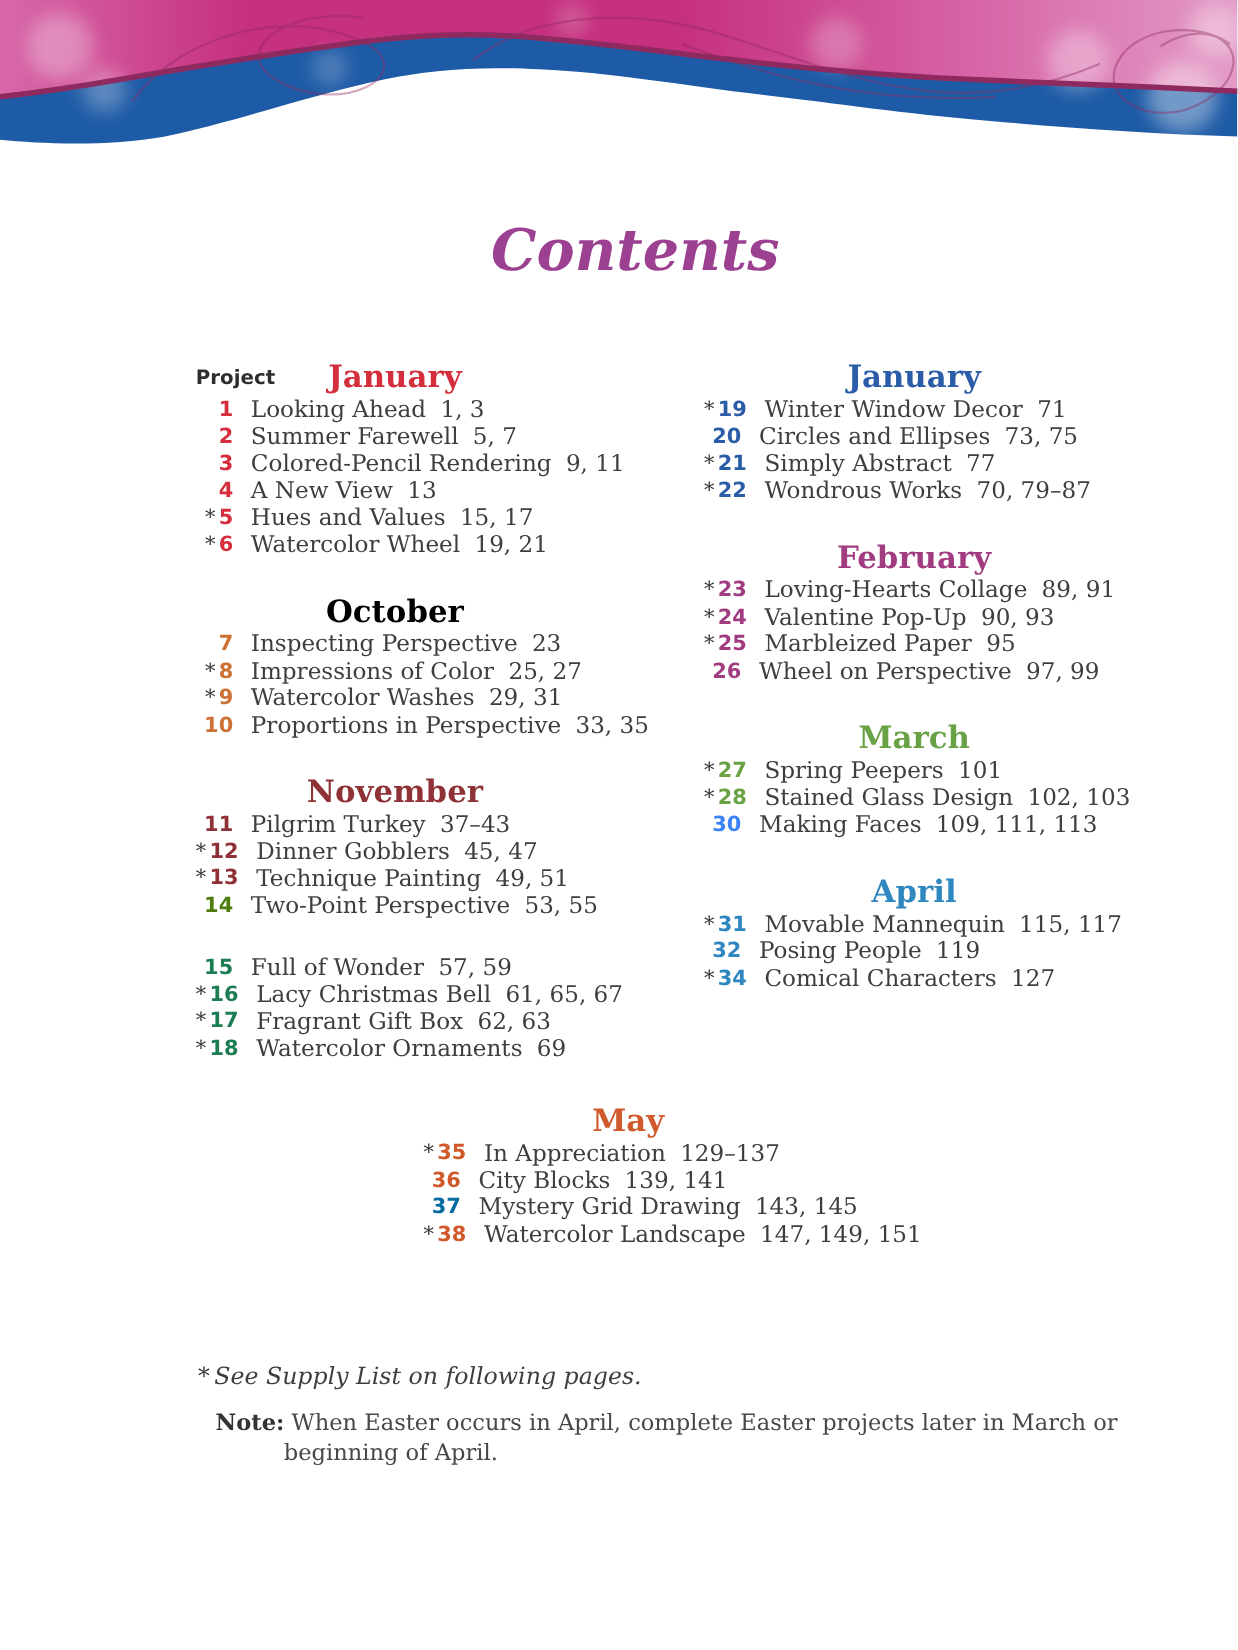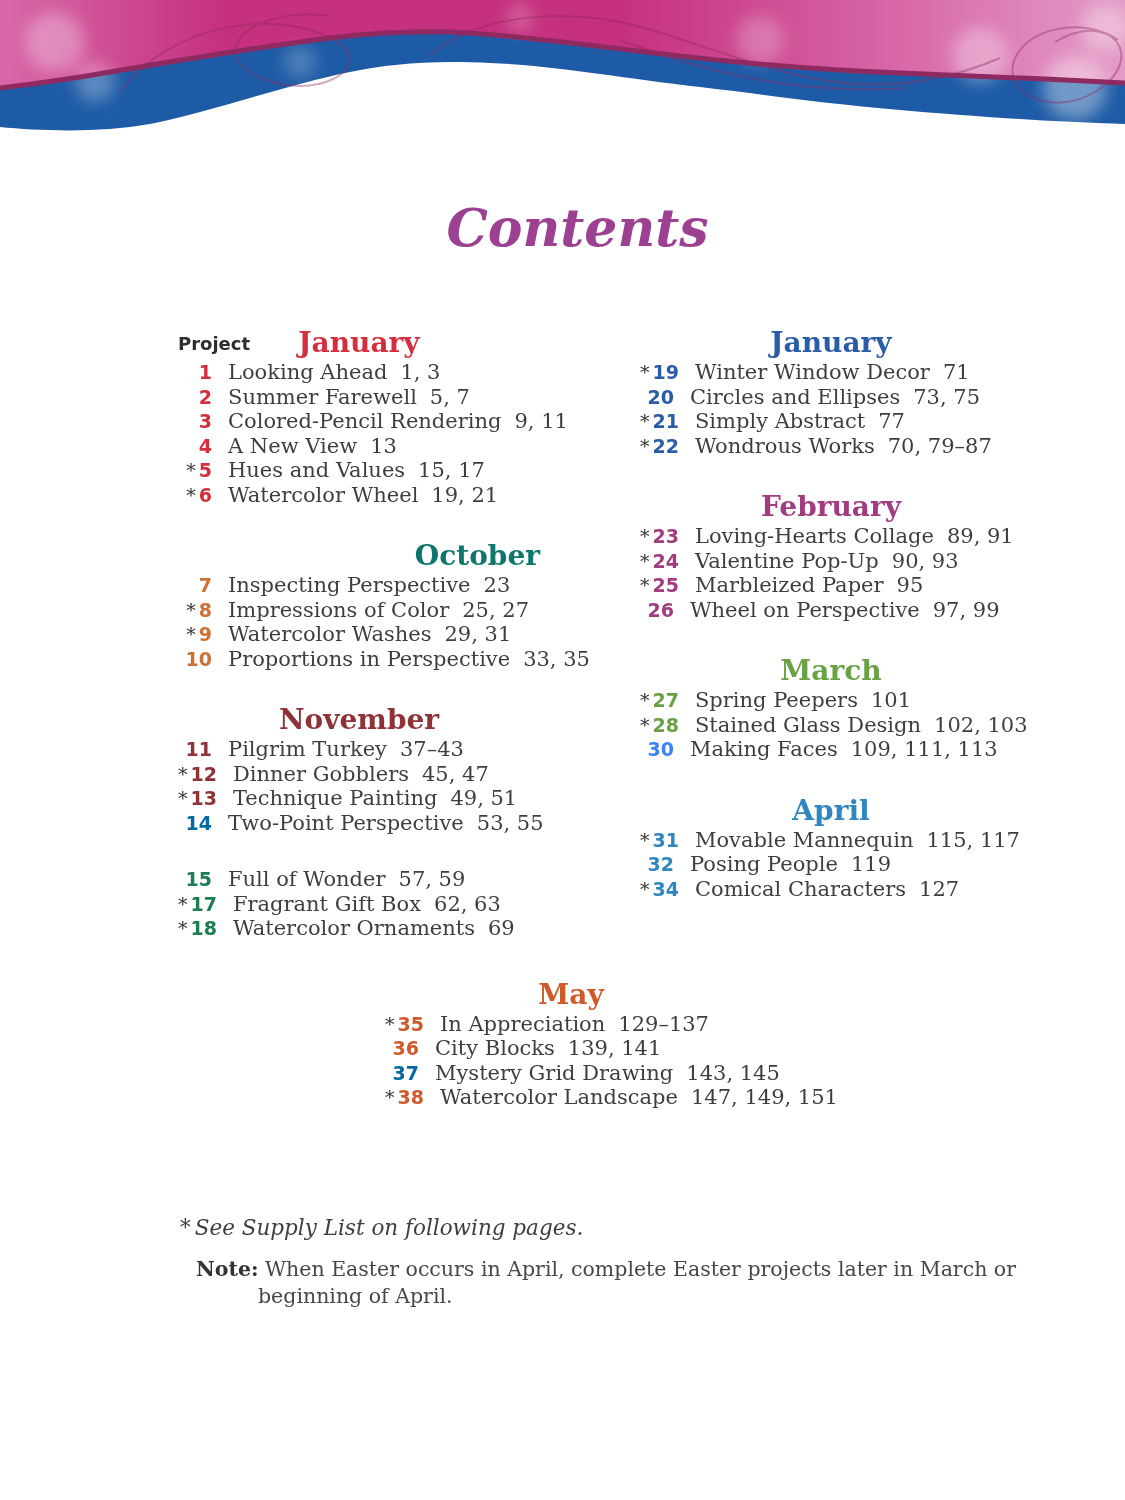--- a/index.html
+++ b/index.html
@@ -112,21 +112,21 @@
               </div>
               <div class="entry">
                 <span class="numcell"><span class="star">*</span><span class="num" style="color: rgb(212, 46, 61);">6</span></span>
                 <span class="titlecell"><span class="etitle">Watercolor Wheel</span><span class="epages">19, 21</span></span>
               </div>
             </div>
         </section>
 
         <section class="sec">
           <div class="sec-head">
-            <h2 class="sec-heading" style="color: #0f766e; text-align: right;">October</h2>
+            <h2 class="sec-heading" style="color: #000000;">October</h2>
           </div>
           <div class="entries">
               <div class="entry">
                 <span class="numcell"><span class="star"></span><span class="num" style="color: rgb(205, 112, 51);">7</span></span>
                 <span class="titlecell"><span class="etitle">Inspecting Perspective</span><span class="epages">23</span></span>
               </div>
               <div class="entry">
                 <span class="numcell"><span class="star">*</span><span class="num" style="color: rgb(205, 112, 51);">8</span></span>
                 <span class="titlecell"><span class="etitle">Impressions of Color</span><span class="epages">25, 27</span></span>
               </div>
@@ -152,31 +152,35 @@
               </div>
               <div class="entry">
                 <span class="numcell"><span class="star">*</span><span class="num" style="color: rgb(142, 50, 55);">12</span></span>
                 <span class="titlecell"><span class="etitle">Dinner Gobblers</span><span class="epages">45, 47</span></span>
               </div>
               <div class="entry">
                 <span class="numcell"><span class="star">*</span><span class="num" style="color: rgb(142, 50, 55);">13</span></span>
                 <span class="titlecell"><span class="etitle">Technique Painting</span><span class="epages">49, 51</span></span>
               </div>
               <div class="entry">
-                <span class="numcell"><span class="star"></span><span class="num" style="color: #0369a1; text-align: right;">14</span></span>
+                <span class="numcell"><span class="star"></span><span class="num" style="color: #4d7c0f; text-align: right;">14</span></span>
                 <span class="titlecell"><span class="etitle">Two-Point Perspective</span><span class="epages">53, 55</span></span>
               </div>
             </div>
         </section>
 
         <section class="sec">
           <div class="entries">
               <div class="entry">
                 <span class="numcell"><span class="star"></span><span class="num" style="color: rgb(28, 124, 82);">15</span></span>
                 <span class="titlecell"><span class="etitle">Full of Wonder</span><span class="epages">57, 59</span></span>
+              </div>
+              <div class="entry">
+                <span class="numcell"><span class="star">*</span><span class="num" style="color: rgb(28, 124, 82);">16</span></span>
+                <span class="titlecell"><span class="etitle">Lacy Christmas Bell</span><span class="epages">61, 65, 67</span></span>
               </div>
               <div class="entry">
                 <span class="numcell"><span class="star">*</span><span class="num" style="color: rgb(28, 124, 82);">17</span></span>
                 <span class="titlecell"><span class="etitle">Fragrant Gift Box</span><span class="epages">62, 63</span></span>
               </div>
               <div class="entry">
                 <span class="numcell"><span class="star">*</span><span class="num" style="color: rgb(28, 124, 82);">18</span></span>
                 <span class="titlecell"><span class="etitle">Watercolor Ornaments</span><span class="epages">69</span></span>
               </div>
             </div>

